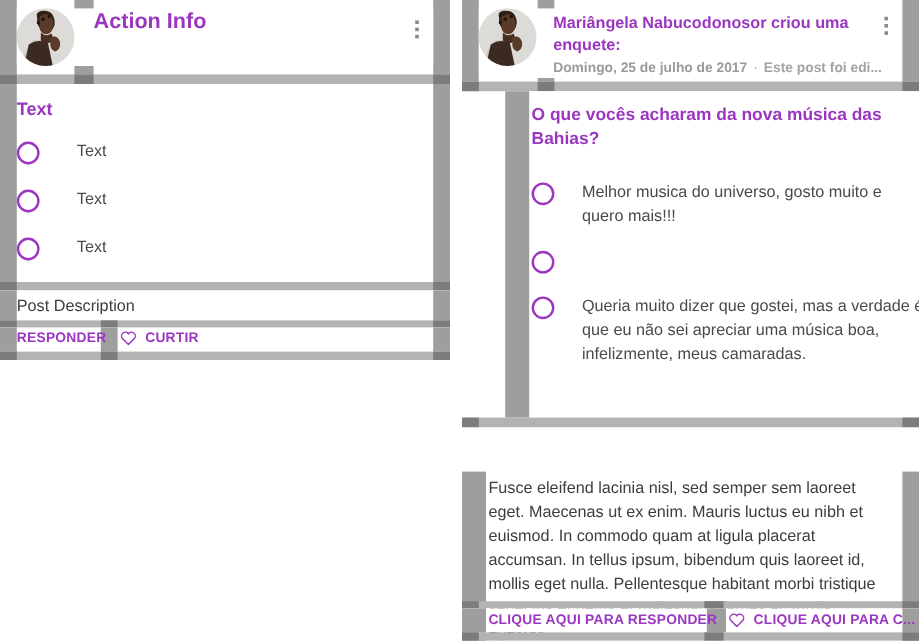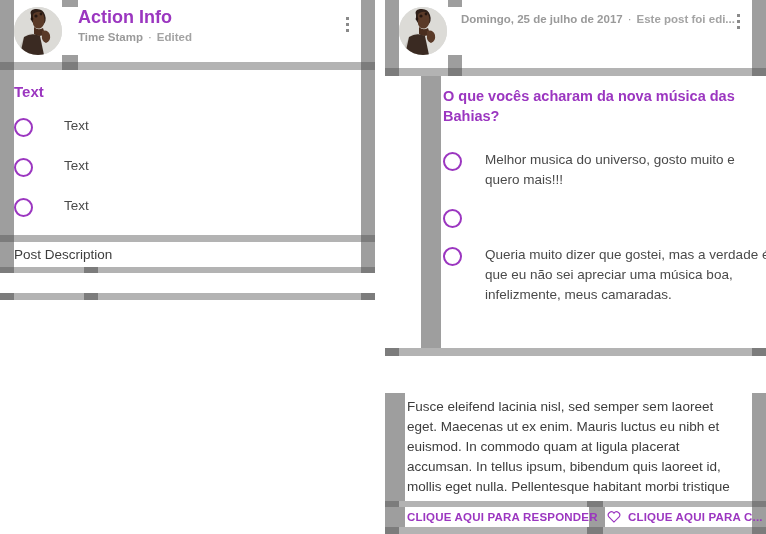--- a/index.html
+++ b/index.html
@@ -190,23 +190,20 @@
         <path d="M20 20 Q24 24 29 21 L31 27 Q25 31 20 27 Z" fill="#4a2e1f"></path>
         <path d="M10 30 Q18 25 26 29 L30 48 L6 48 Z" fill="#3a2a22"></path>
         <path d="M28 24 Q34 22 36 28 Q37 34 32 36 Q27 34 28 28 Z" fill="#5a3a28"></path>
         <circle cx="22" cy="9" r="1.6" fill="#241610"></circle>
         <circle cx="27" cy="7" r="1.4" fill="#241610"></circle>
         <circle cx="18" cy="12" r="1.4" fill="#241610"></circle>
       </svg>
     </div>
     <div class="header-text">
       <div class="action-info">Action Info</div>
-      <div class="timestamp-row">
-        <span>Time Stamp</span><span class="sep">·</span><span class="edited">Edited</span>
-      </div>
     </div>
   </div>
 
   <div class="overflow-menu" style="left:338px; top:10px;">
     <i></i>
     <i></i>
     <i></i>
   </div>
 
   <div class="gutter gutter-light" style="position:absolute; left:0px; top:62px; width:375px; height:8px;"></div>
@@ -244,20 +241,36 @@
     <div class="gutter" style="left:0px;  top:0px; width:14px; height:25px;"></div>
     <div class="gutter" style="left:361px;top:0px; width:14px; height:25px;"></div>
     <div class="description-short" style="position:absolute; left:14px; top:3px;">Post Description</div>
   </div>
 
   <div class="gutter gutter-light" style="position:absolute; left:0px; top:267px; width:375px; height:6px;"></div>
   <div class="gutter gutter-dark" style="position:absolute; left:0px; top:267px; width:14px;  height:6px;"></div>
   <div class="gutter gutter-dark" style="position:absolute; left:84px;top:267px; width:14px;  height:6px;"></div>
   <div class="gutter gutter-dark" style="position:absolute; left:361px;top:267px; width:14px;  height:6px;"></div>
 
+  <div class="card" style="left:0px; top:273px; width:375px; height:20px;">
+    <div class="gutter" style="left:0px;  top:0px; width:14px; height:20px;"></div>
+    <div class="gutter" style="left:84px; top:0px; width:14px; height:20px;"></div>
+    <div class="gutter" style="left:361px;top:0px; width:14px; height:20px;"></div>
+
+    <button class="action-btn" style="position:absolute; left:14px; top:3px;">RESPONDER</button>
+
+    <div style="position:absolute; left:100px; top:2px; display:flex; align-items:center;">
+      <span class="heart-icon">
+        <svg width="14" height="13" viewBox="0 0 24 22" aria-hidden="true">
+          <path d="M12 20.5 L3.2 11.7 A5.2 5.2 0 0 1 12 5.3 A5.2 5.2 0 0 1 20.8 11.7 Z" fill="none" stroke="#9b36c0" stroke-width="2"></path>
+        </svg>
+      </span>
+      <span class="action-btn">CURTIR</span>
+    </div>
+  </div>
 
   <div class="gutter gutter-light" style="position:absolute; left:0px; top:293px; width:375px; height:7px;"></div>
   <div class="gutter gutter-dark" style="position:absolute; left:0px; top:293px; width:14px;  height:7px;"></div>
   <div class="gutter gutter-dark" style="position:absolute; left:84px;top:293px; width:14px;  height:7px;"></div>
   <div class="gutter gutter-dark" style="position:absolute; left:361px;top:293px; width:14px;  height:7px;"></div>
 </div>
 
 <div class="panel panel-right">
 
   <div class="card" style="left:2px; top:0px; width:381px; height:68px;">
@@ -275,20 +288,21 @@
         <path d="M19 10 Q18 6 23 5 Q29 4 30 10 Q32 17 27 21 Q21 23 19 17 Z" fill="#5a3a28"></path>
         <path d="M20 20 Q24 24 29 21 L31 27 Q25 31 20 27 Z" fill="#4a2e1f"></path>
         <path d="M10 30 Q18 25 26 29 L30 48 L6 48 Z" fill="#3a2a22"></path>
         <path d="M28 24 Q34 22 36 28 Q37 34 32 36 Q27 34 28 28 Z" fill="#5a3a28"></path>
         <circle cx="22" cy="9" r="1.6" fill="#241610"></circle>
         <circle cx="27" cy="7" r="1.4" fill="#241610"></circle>
         <circle cx="18" cy="12" r="1.4" fill="#241610"></circle>
       </svg>
     </div>
     <div class="header-text" style="margin-left:14px; width:266px;">
+      <div class="action-info-wrap"><span>Mariângela Nabucodonosor</span><span class="plain"> criou uma enquete:</span></div>
       <div class="timestamp-row" style="margin-top:2px;">
         <span>Domingo, 25 de julho de 2017</span><span class="sep">·</span><span class="edited">Este post foi edi...</span>
       </div>
     </div>
   </div>
 
   <div class="overflow-menu" style="left:346px; top:7px;">
     <i></i>
     <i></i>
     <i></i>

